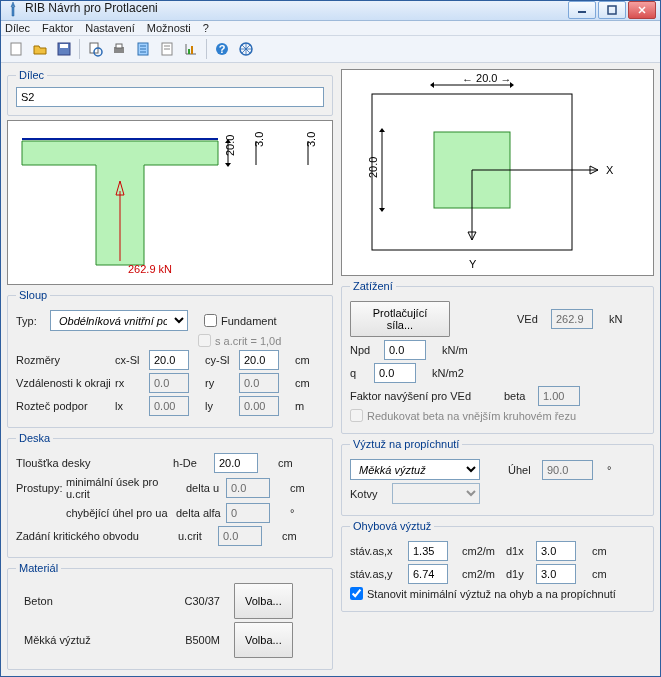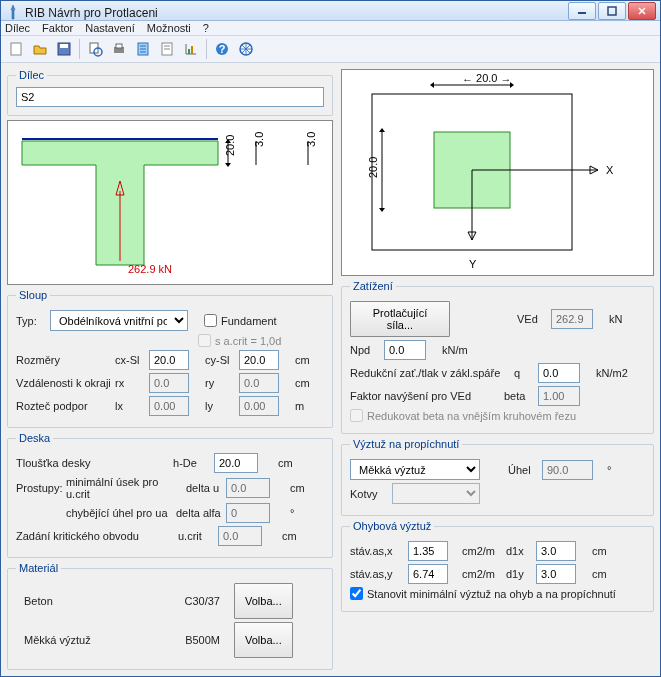--- a/index.html
+++ b/index.html
@@ -1,37 +1,37 @@
 <!DOCTYPE html>
 <html><head>
 <meta charset="utf-8">
 <style>
 * { box-sizing: border-box; margin: 0; padding: 0; font-family: "Segoe UI", Tahoma, sans-serif; font-size: 11px; }
 body { background: #5a8ac6; padding: 0; width: 661px; height: 677px; overflow: hidden; }
 .window { background: #fff; border: 1px solid #2e5e9e; width: 661px; height: 677px; display: flex; flex-direction: column; }
-.titlebar { background: linear-gradient(#e8f0fb, #cde0f6); height: 28px; display: flex; align-items: flex-end; padding: 0 4px; border-bottom: 1px solid #9db9d9; }
+.titlebar { background: linear-gradient(#e8f0fb, #cde0f6); height: 28px; display: flex; align-items: flex-start; padding: 0 4px; border-bottom: 1px solid #9db9d9; }
 .titlebar .icon { width: 16px; height: 16px; margin-right: 4px; color: #2a6ab5; }
 .titlebar .title { flex: 1; color: #1a1a1a; font-size: 12px; }
 .winbtns { display: flex; gap: 2px; }
 .winbtn { width: 28px; height: 18px; background: linear-gradient(#f7fbff,#d6e6f8); border: 1px solid #7da7d9; border-radius: 2px; display: flex; align-items: center; justify-content: center; color: #2a4a7a; cursor: pointer; }
 .winbtn.close { background: linear-gradient(#f5a0a0,#d85050); border-color: #b04040; color: #fff; }
 .menubar { height: 20px; background: #f0f4fa; display: flex; align-items: center; padding: 0 4px; gap: 12px; border-bottom: 1px solid #d0d8e4; }
 .menubar span { color: #222; cursor: pointer; }
 .toolbar { height: 30px; background: #f0f4fa; display: flex; align-items: center; padding: 2px 4px; gap: 2px; border-bottom: 1px solid #ccd4e0; }
 .tbtn { width: 22px; height: 22px; display: flex; align-items: center; justify-content: center; cursor: pointer; border-radius: 2px; }
 .tsep { width: 1px; height: 20px; background: #c0c8d4; margin: 0 2px; }
 .content { flex: 1; background: #f0f0f0; padding: 6px; display: flex; gap: 8px; }
 .col { display: flex; flex-direction: column; gap: 4px; }
 .col.left { width: 326px; }
 .col.right { flex: 1; }
 fieldset { border: 1px solid #c8d0dc; border-radius: 2px; padding: 6px 8px 8px; background: #f0f0f0; }
 legend { color: #003a8c; font-size: 11px; padding: 0 3px; }
 .input { border: 1px solid #7b9ebd; background: #fff; height: 20px; padding: 0 4px; }
 .input.ro { background: #f0f0f0; color: #6a6a6a; }
-select.input { height: 21px; }
+select.input { height: 21px; font-style: italic; }
 .diagram { background: #fff; border: 1px solid #888; height: 165px; position: relative; }
 .row { display: flex; align-items: center; gap: 4px; margin: 3px 0; }
 .lbl { color: #222; }
 .unit { color: #222; }
 .btn { background: linear-gradient(#fafafa,#e4e4e4); border: 1px solid #8a8a8a; border-radius: 1px; height: 36px; padding: 0 10px; cursor: pointer; }
 input[type=checkbox] { width: 13px; height: 13px; }
 svg text { font-family: "Segoe UI", Tahoma, sans-serif; }
 </style>
 </head>
 <body>
@@ -295,21 +295,20 @@
           <span style="width:8px"></span>
             <span class="unit" style="width:36px">kN</span>
         </div>
         <div class="row">
           <span class="lbl" style="width:30px">Npd</span>
           <input class="input" style="width: 42px;" value="0.0">
           <span style="width:8px"></span>
             <span class="unit" style="width:36px">kN/m</span>
         </div>
         <div class="row">
-          <span class="lbl" style="width:160px">Redukční zať./tlak v zákl.spáře</span>
           <span class="lbl" style="width:20px">q</span>
           <input class="input" style="width: 42px;" value="0.0">
           <span style="width:8px"></span>
             <span class="unit" style="width:36px">kN/m2</span>
         </div>
         <div class="row">
           <span class="lbl" style="width:150px">Faktor navýšení pro VEd</span>
           <span class="lbl" style="width:30px">beta</span>
           <input class="input ro" style="width: 42px;" readonly="" value="1.00">
         </div>

